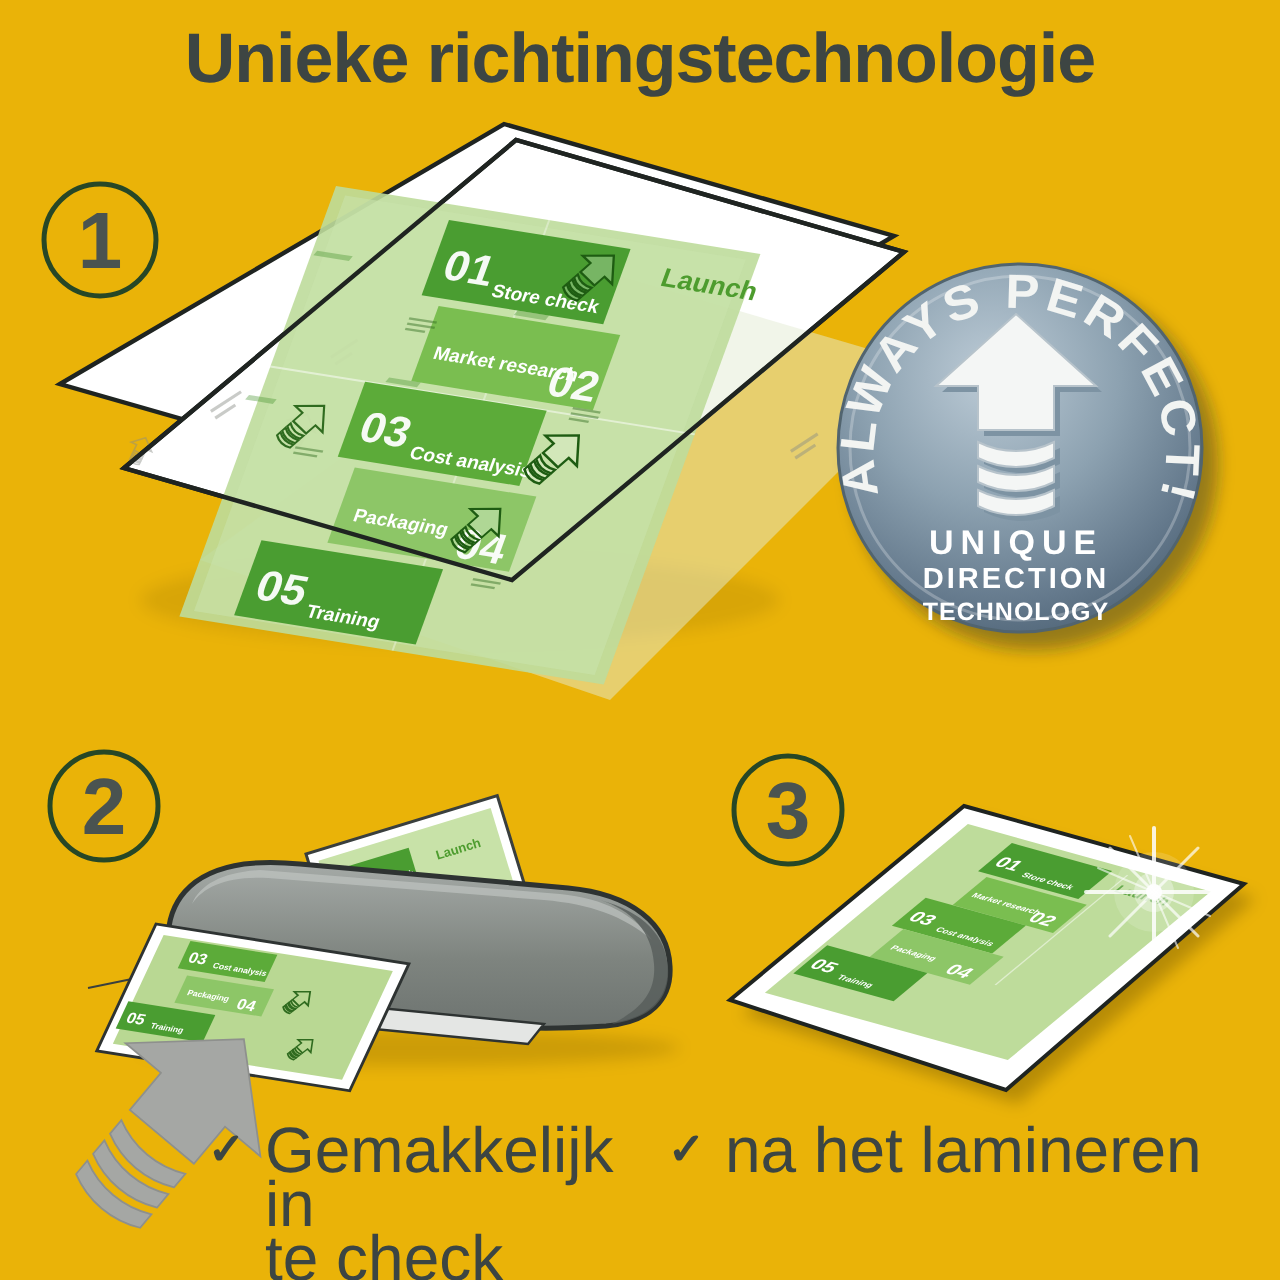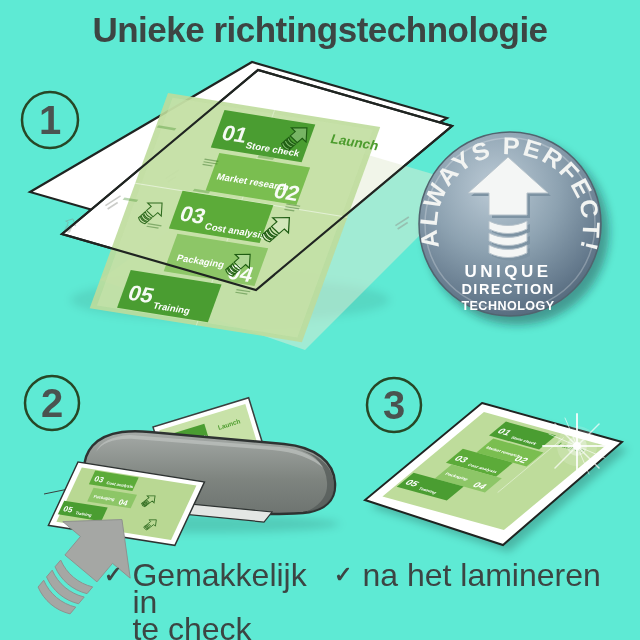--- a/index.html
+++ b/index.html
@@ -1,16 +1,16 @@
 <!DOCTYPE html>
 <html><head>
 <meta charset="utf-8">
 <style>
   html,body{margin:0;padding:0;background:#c5c6ab;}
-  .canvas{position:relative;width:640px;height:640px;background:#5eead4;overflow:hidden;
+  .canvas{position:relative;width:640px;height:640px;background:#eab308;overflow:hidden;
           font-family:"Liberation Sans",sans-serif;}
   .title{position:absolute;top:10px;left:0;width:640px;text-align:center;
          font-size:35px;font-weight:bold;color:#3d4543;letter-spacing:-0.5px;}
   .art{position:absolute;top:0;left:0;}
   .check-item{position:absolute;display:flex;align-items:flex-start;color:#3c4543;}
   .check-glyph{font-size:22px;font-weight:bold;line-height:26px;margin-right:10px;color:#3c4543;}
   .check-text{font-size:32px;font-weight:normal;line-height:27px;}
   .item1{left:104px;top:562px;width:210px;}
   .item2{left:334px;top:562px;width:300px;}
 </style>

